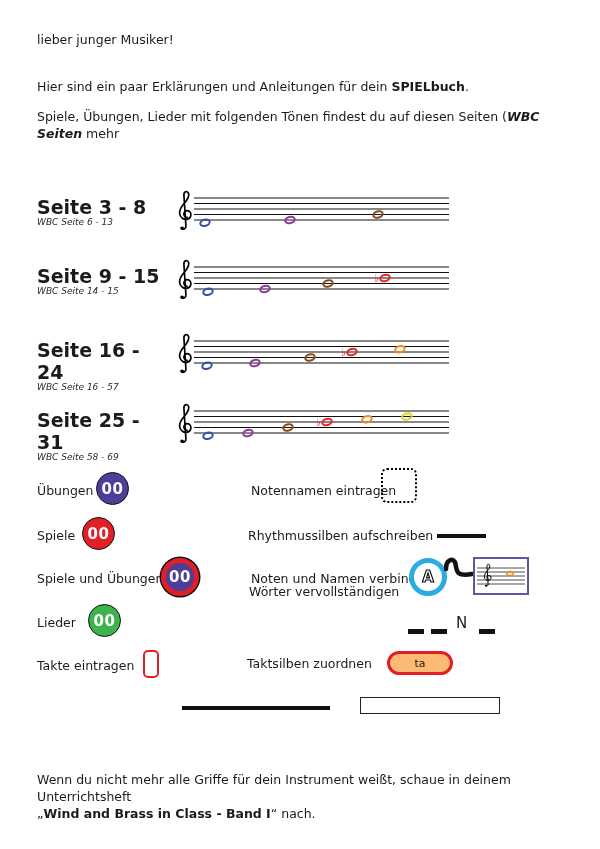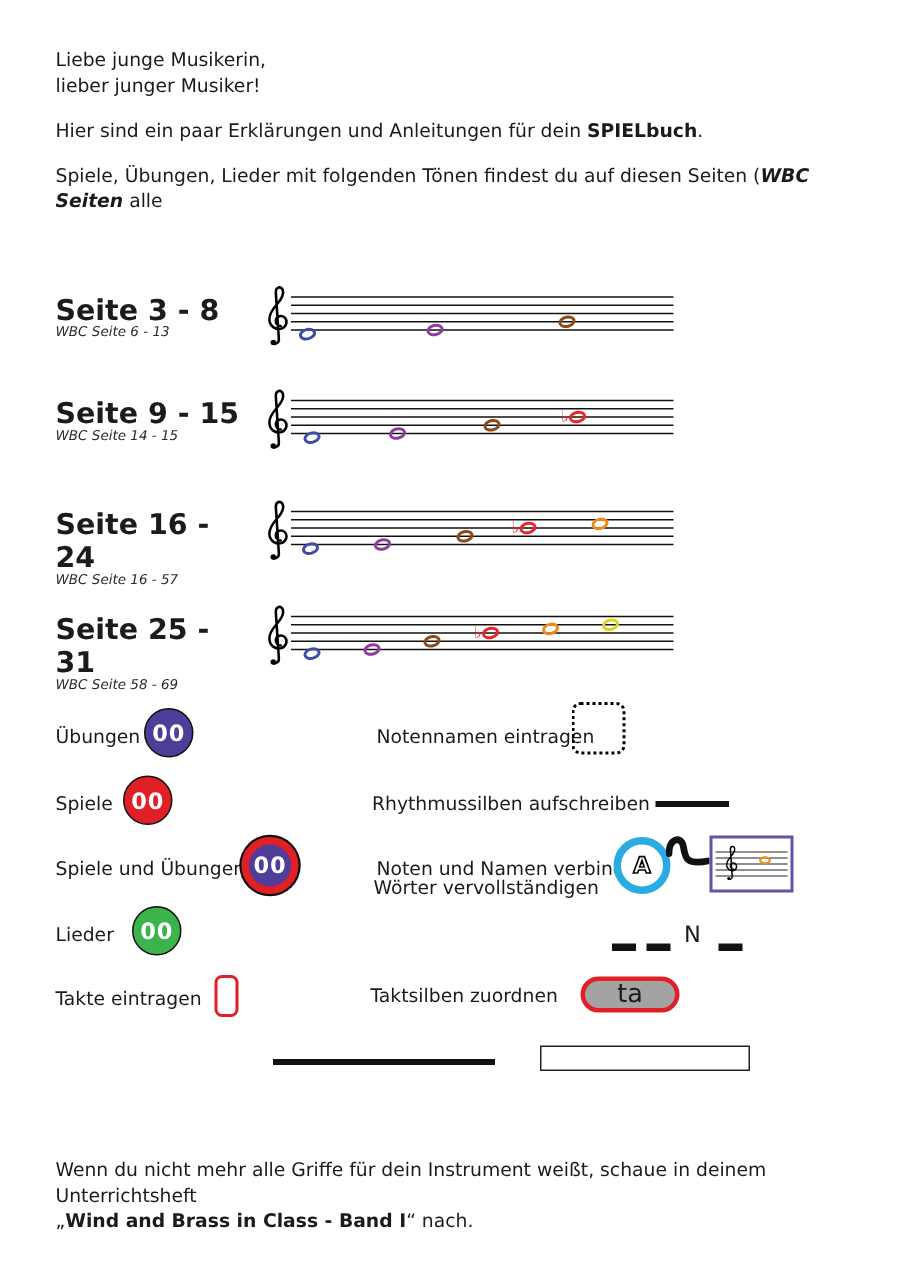--- a/index.html
+++ b/index.html
@@ -15,22 +15,22 @@
   .seite{font-weight:bold;font-size:19px;}
   
   .badge{width:31px;height:31px;border-radius:50%;border:1.7px solid #111;
          display:flex;align-items:center;justify-content:center;
          color:#fff;font-weight:bold;font-size:15px;letter-spacing:0.5px;}
   .badge-double{width:28px;height:28px;border-radius:50%;
          display:flex;align-items:center;justify-content:center;
          color:#fff;font-weight:bold;font-size:15px;letter-spacing:0.5px;
          border:5.5px solid #e01f26;box-shadow:0 0 0 1.5px #111;}
   .red-rect{width:12px;height:24px;border:2.6px solid #e01f26;border-radius:5px;background:#fff;}
-  .pill{width:60px;height:18px;border:3px solid #e01f26;border-radius:12px;background:#a3a3a3;
-        display:flex;align-items:center;justify-content:center;font-size:17px;}
+  .pill{width:60px;height:18px;border:3px solid #e01f26;border-radius:12px;background:#fdba74;
+        display:flex;align-items:center;justify-content:center;font-size:11px;}
   .thickline{height:3.5px;background:#111;}
   .dotted-box{width:32px;height:31px;border:2.8px dotted #000;border-radius:6px;}
   .dash{width:16px;height:4.5px;background:#111;}
   .letter-n{font-size:15px;}
   .cyan-circle{width:28px;height:28px;border-radius:50%;border:5.5px solid #2aace3;background:#fff;
         display:flex;align-items:center;justify-content:center;
         font-size:15px;font-weight:bold;color:#fff;-webkit-text-stroke:1.1px #000;}
   .mini-box{width:52px;height:34px;border:2px solid #5b57a5;background:#fff;
         display:flex;align-items:center;justify-content:center;}
   .empty-rect{width:138px;height:15px;border:1.3px solid #222;background:#fff;}
@@ -44,30 +44,29 @@
   <svg width="0" height="0" style="position:absolute" aria-hidden="true">
     <defs>
       <symbol id="clef-shape" viewBox="0 0 24 44">
         <path fill="none" stroke="#000" stroke-width="1.7" stroke-linecap="round" d="M13.9 37.8 L11.9 7.2 C11.6 3.4 15.6 2.2 16.6 5.6 C17.6 9 15 12.2 12.5 15 C9.3 18.6 7.3 21.6 7.6 25.3 C7.9 29.6 12 32.2 15.6 31.1 C19.2 30 20 25.6 17.7 23.6 C15.7 21.9 12.3 22.6 11.9 25.6 C11.6 27.7 13.2 29.3 15.1 29.3 M13.9 37.8 C14.3 40.8 10.6 42.4 9.3 40.1"></path>
         <circle cx="10.2" cy="40.3" r="1.8" fill="#000"></circle>
       </symbol>
     </defs>
   </svg>
 
   <div class="abs txt" style="left:37px;top:31px;">
-    <div>Liebe junge Musikerin,</div>
     <div>lieber junger Musiker!</div>
   </div>
 
   <div class="abs txt" style="left:37px;top:78px;">
     <span>Hier sind ein paar Erklärungen und Anleitungen für dein </span><b>SPIELbuch</b><span>.</span>
   </div>
 
   <div class="abs txt" style="left:37px;top:108px;width:548px;">
-    <span>Spiele, Übungen, Lieder mit folgenden Tönen findest du auf diesen Seiten (</span><b class="bi">WBC Seiten</b><span> alle</span><br>
+    <span>Spiele, Übungen, Lieder mit folgenden Tönen findest du auf diesen Seiten (</span><b class="bi">WBC Seiten</b><span> mehr</span><br>
   </div>
 
   <div class="staff-row" style="top:188px;">
     <div class="staff-label">
       <div class="seite">Seite 3 - 8</div>
       <div class="small-italic">WBC Seite 6 - 13</div>
     </div>
     <svg class="staff" width="282" height="46" viewBox="0 0 282 46">
         <line x1="24" y1="10" x2="279" y2="10" stroke="#111" stroke-width="1"></line>
         <line x1="24" y1="15.5" x2="279" y2="15.5" stroke="#111" stroke-width="1"></line>

